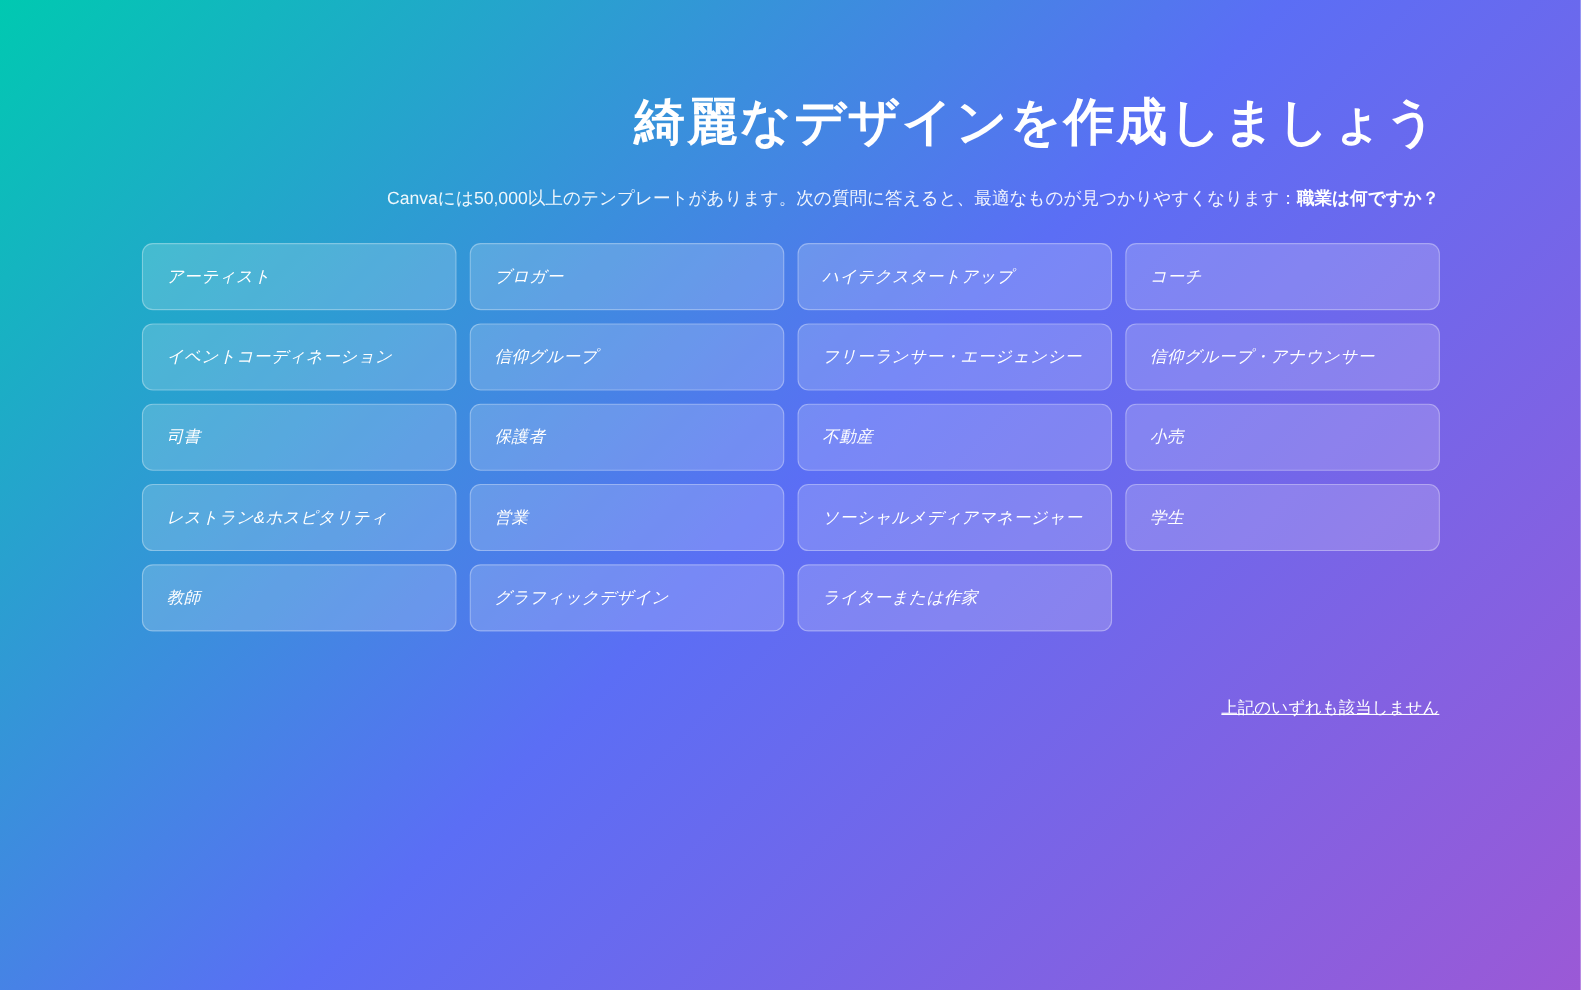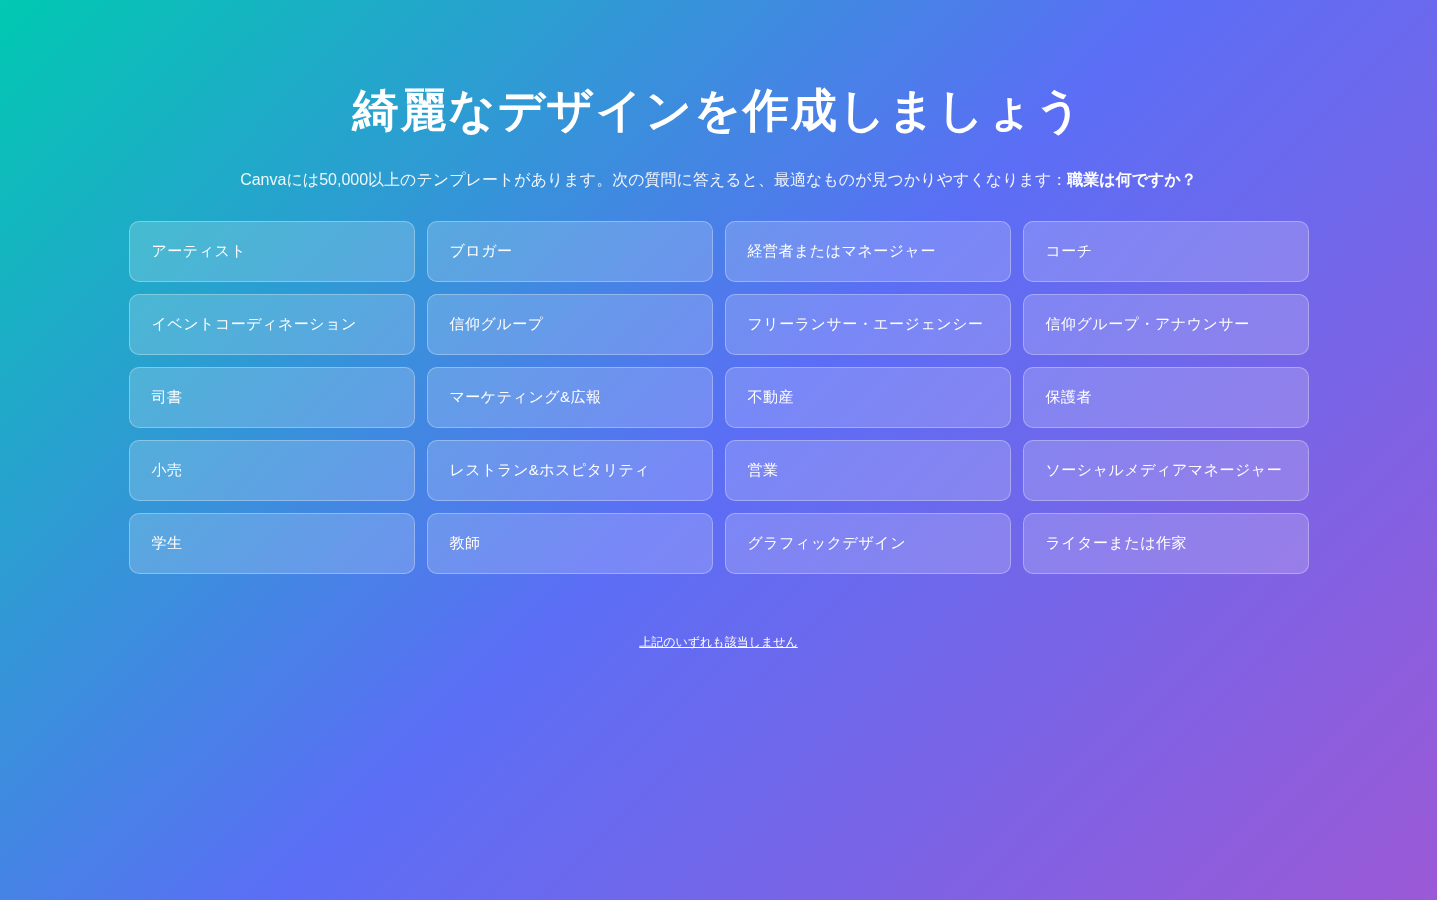--- a/index.html
+++ b/index.html
@@ -19,21 +19,21 @@
       justify-content: flex-start;
       overflow: hidden;
     }
 
     .main-container {
       width: 100%;
       max-width: 1300px;
       padding: 80px 60px 40px 60px;
       display: flex;
       flex-direction: column;
-      align-items: center;
+      align-items: flex-end;
     }
 
     .title {
       font-size: 46px;
       font-weight: 700;
       color: white;
       margin-bottom: 28px;
       text-align: center;
       letter-spacing: 2px;
     }
@@ -50,66 +50,66 @@
       font-weight: 700;
       color: white;
     }
 
     .grid {
       display: grid;
       grid-template-columns: repeat(4, 1fr);
       gap: 12px;
       width: 100%;
       margin-bottom: 50px;
+      font-style: italic;
     }
 
     .grid-item {
       background: rgba(255, 255, 255, 0.18);
       border: 1px solid rgba(255, 255, 255, 0.3);
       border-radius: 10px;
       padding: 20px 22px;
       color: white;
       font-size: 15px;
       font-weight: 500;
       cursor: pointer;
       transition: background 0.2s;
       letter-spacing: 0.5px;
     }
 
     .none-link {
       color: white;
-      font-size: 12px;
+      font-size: 15px;
       font-weight: 500;
       text-decoration: underline;
       cursor: pointer;
       text-align: center;
       margin-top: 10px;
     }
   </style>
 </head>
 <body>
 
 <div class="main-container">
   <h1 class="title">綺麗なデザインを作成しましょう</h1>
   <p class="subtitle">
     <span>Canvaには50,000以上のテンプレートがあります。次の質問に答えると、最適なものが見つかりやすくなります：</span><strong>職業は何ですか？</strong>
   </p>
   <div class="grid" id="grid-container">
   <div class="grid-item">アーティスト</div>
       <div class="grid-item">ブロガー</div>
-      <div class="grid-item">経営者またはマネージャー</div>
+      <div class="grid-item">ハイテクスタートアップ</div>
       <div class="grid-item">コーチ</div>
       <div class="grid-item">イベントコーディネーション</div>
       <div class="grid-item">信仰グループ</div>
       <div class="grid-item">フリーランサー・エージェンシー</div>
       <div class="grid-item">信仰グループ・アナウンサー</div>
       <div class="grid-item">司書</div>
-      <div class="grid-item">マーケティング&amp;広報</div>
+      <div class="grid-item">保護者</div>
       <div class="grid-item">不動産</div>
-      <div class="grid-item">保護者</div>
       <div class="grid-item">小売</div>
       <div class="grid-item">レストラン&amp;ホスピタリティ</div>
       <div class="grid-item">営業</div>
       <div class="grid-item">ソーシャルメディアマネージャー</div>
       <div class="grid-item">学生</div>
       <div class="grid-item">教師</div>
       <div class="grid-item">グラフィックデザイン</div>
       <div class="grid-item">ライターまたは作家</div>
     </div>
   <div class="none-link">上記のいずれも該当しません</div>

